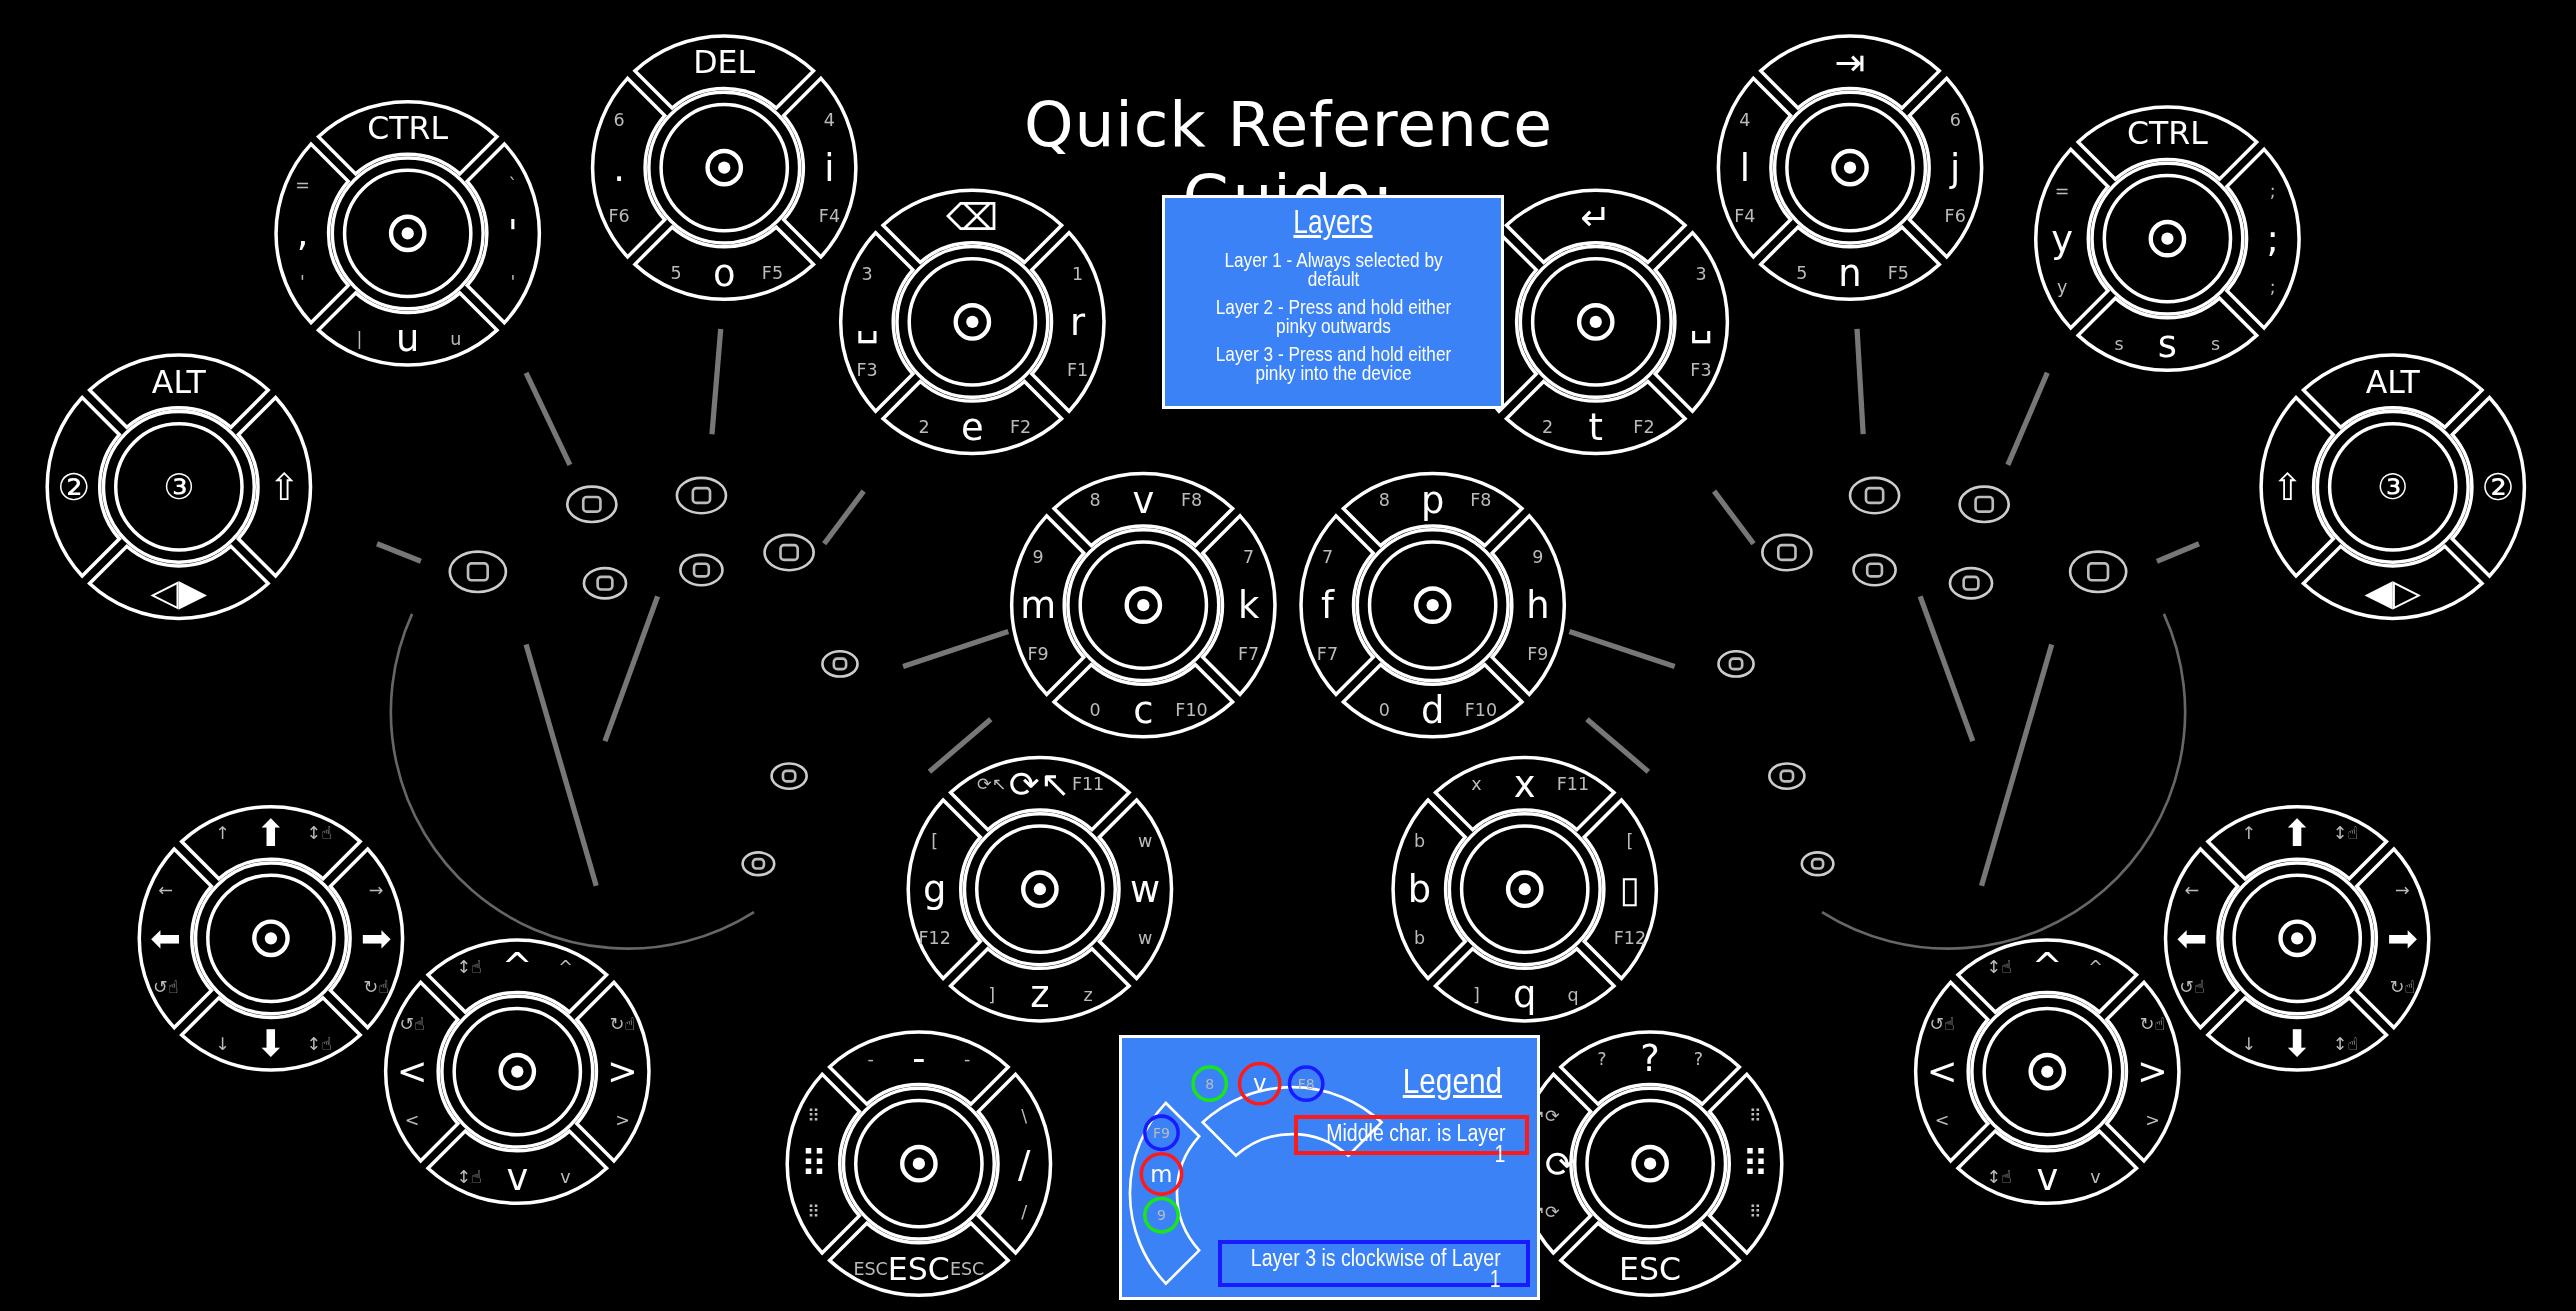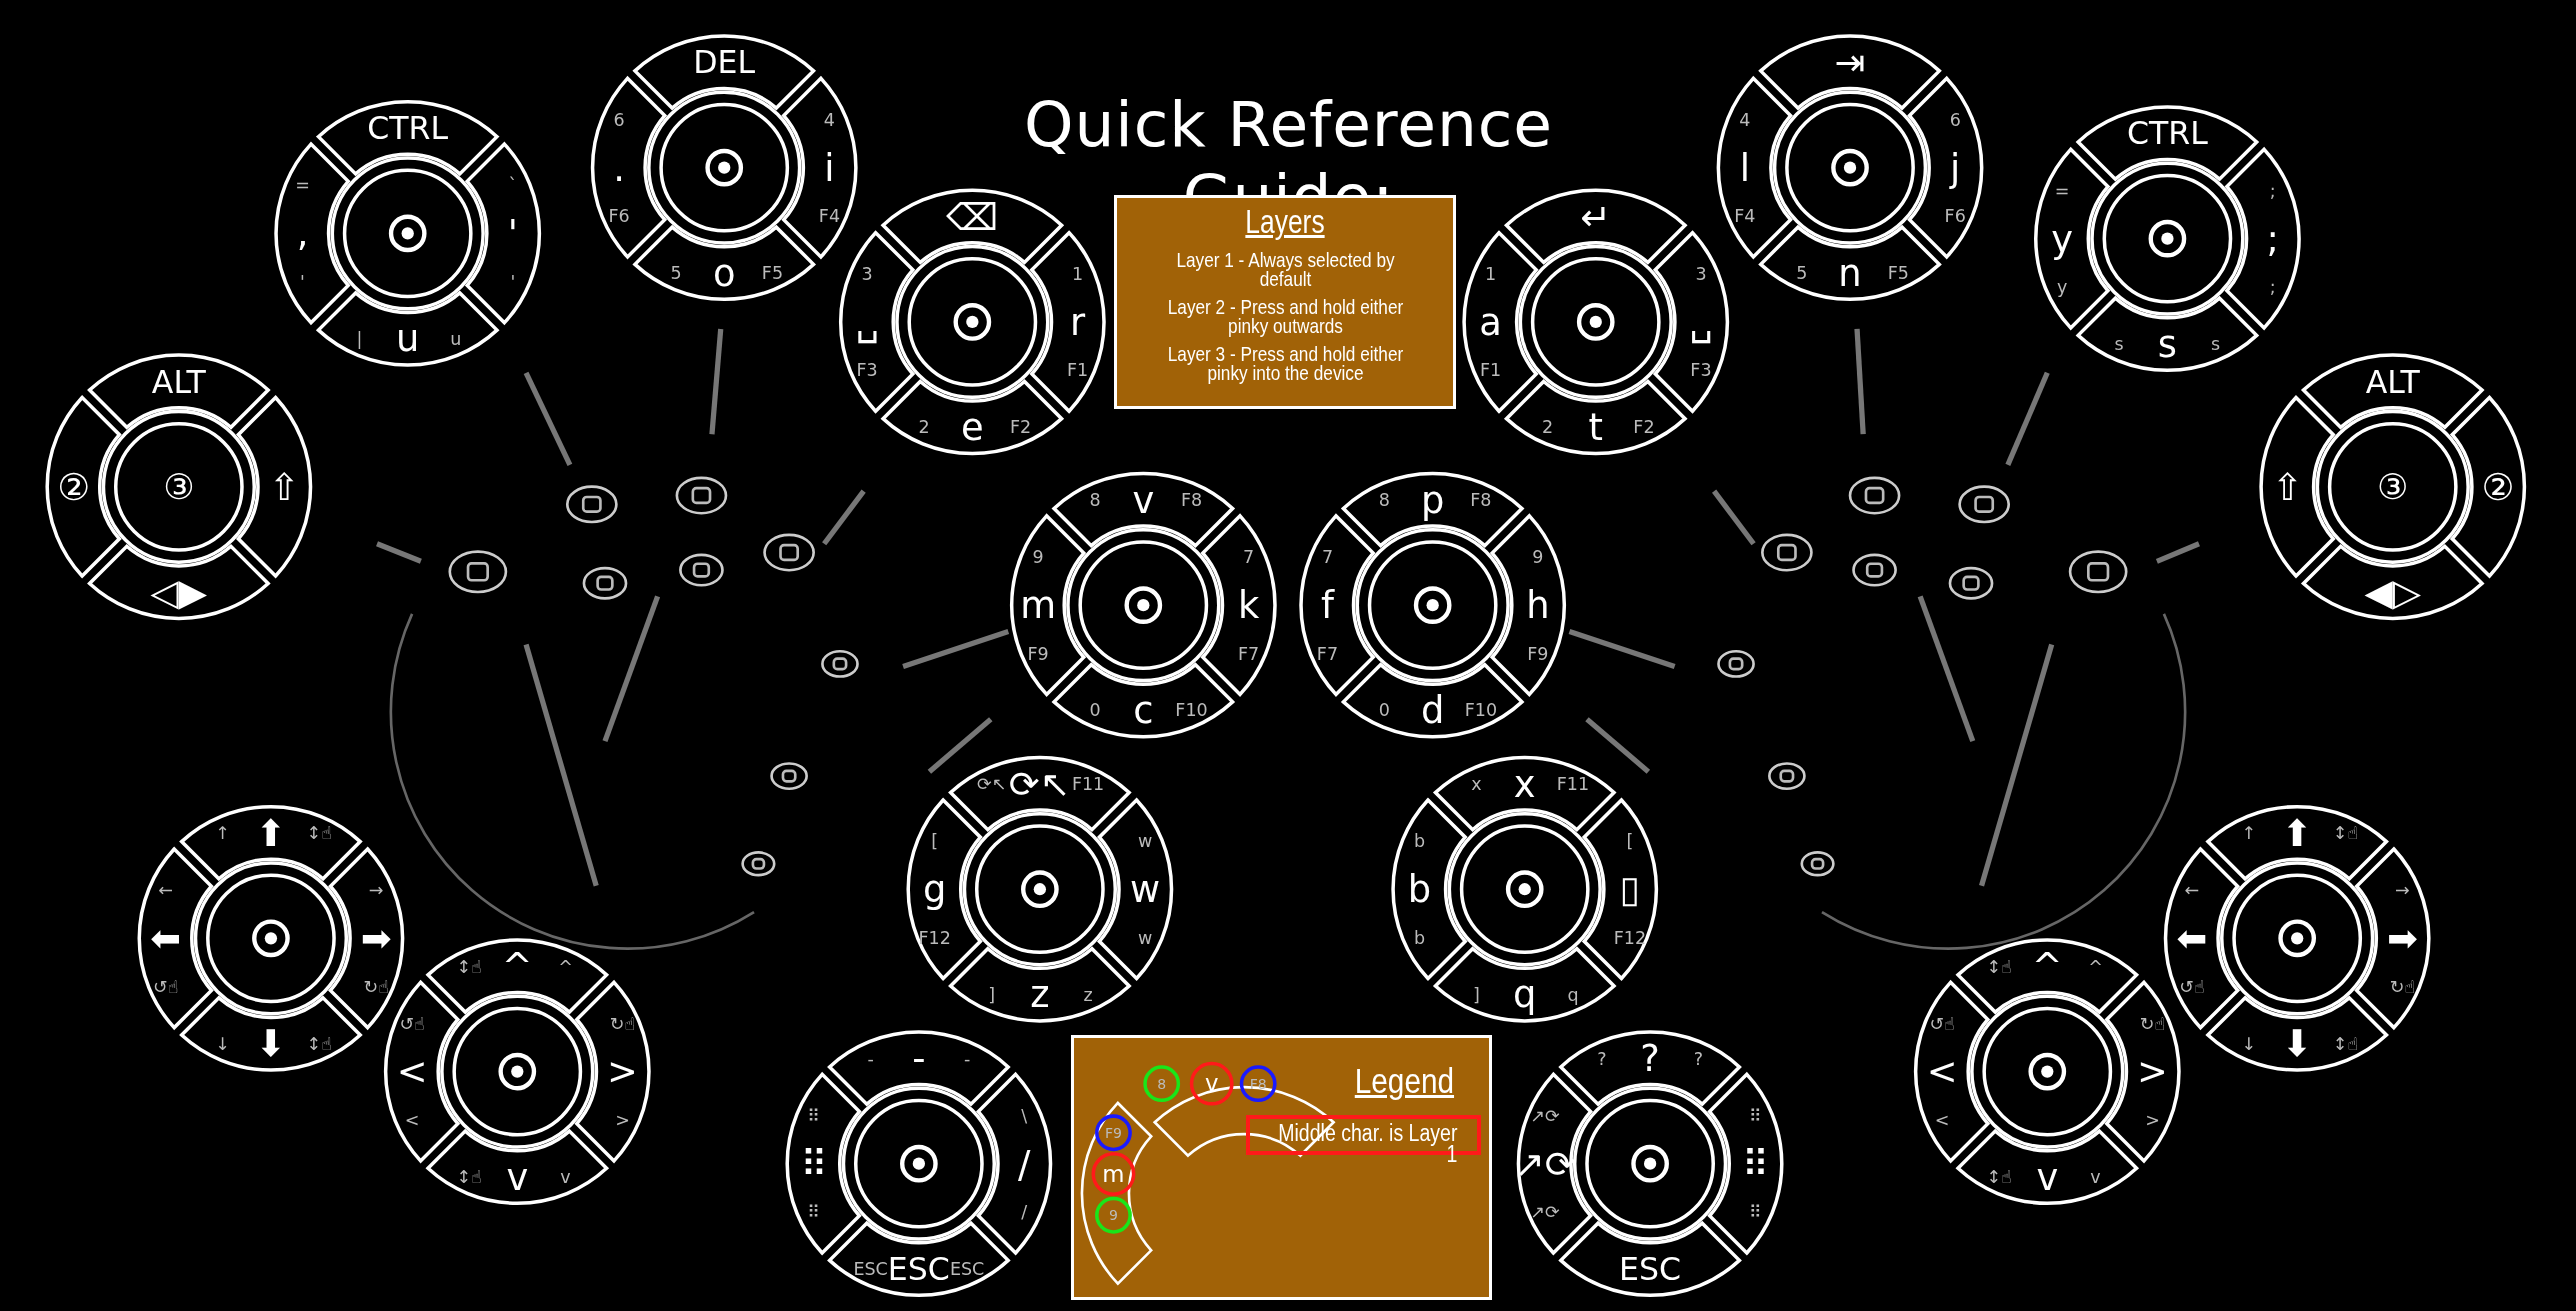--- a/index.html
+++ b/index.html
@@ -1,19 +1,19 @@
 <!DOCTYPE html>
 <html style="font-size:14px"><head>
 <meta charset="utf-8">
 <style>
   html,body{margin:0;padding:0;background:#000;}
   body{width:2576px;height:1312px;position:relative;overflow:hidden;font-family:"DejaVu Sans",sans-serif;color:#fff;}
   #stage{position:absolute;left:0;top:0;width:2576px;height:1312px;}
   .title{position:absolute;left:929px;top:88px;width:719px;text-align:center;font-family:"DejaVu Sans",sans-serif;font-size:63px;color:#fff;letter-spacing:0.9px;}
-  .box{position:absolute;border:3.5px solid #fff;box-sizing:border-box;background:#a16207;}
+  .box{position:absolute;border:3.5px solid #fff;box-sizing:border-box;background:#3b82f6;margin-left:48px;}
   .layers{left:1114px;top:195px;width:342px;height:214px;text-align:center;font-family:"Liberation Sans",sans-serif;}
   .layers .h{font-size:33px;text-decoration:underline;margin-top:5.3px;transform:scaleX(.8);}
   .layers .l{font-size:21px;line-height:19px;margin:8.8px 3.5px 0;transform:scaleX(.82);}
   .legend{left:1071px;top:1035px;width:421px;height:265px;}
   .legend .h{position:absolute;left:272px;top:23px;font-size:35px;text-decoration:underline;font-family:"Liberation Sans",sans-serif;transform:scaleX(.85);}
   .lg{position:absolute;border:4.4px solid;font-family:"Liberation Sans",sans-serif;font-size:23px;line-height:21px;text-align:right;box-sizing:border-box;padding:3.5px 3.5px;}
   .lg span{display:inline-block;transform:scaleX(.85);}
   .lg.red{left:172px;top:77px;width:235px;height:40px;border-color:#ff1a1a;}
   .lg.green{left:114px;top:134px;width:279px;height:61px;border-color:#19e619;}
   .lg.blue{left:96px;top:202px;width:312px;height:47px;border-color:#1a1aff;}
@@ -467,15 +467,16 @@
       <text x="210" y="58" font-size="16" fill="#bbb" text-anchor="middle">F8</text>
       <circle cx="45" cy="108" r="19" fill="none" stroke="#1a1aff" stroke-width="4"></circle>
       <circle cx="45" cy="155" r="23" fill="none" stroke="#ff1a1a" stroke-width="4"></circle>
       <circle cx="45" cy="202" r="19" fill="none" stroke="#19e619" stroke-width="4"></circle>
       <text x="45" y="114" font-size="16" fill="#bbb" text-anchor="middle">F9</text>
       <text x="45" y="164" font-size="26" fill="#fff" text-anchor="middle">m</text>
       <text x="45" y="208" font-size="16" fill="#bbb" text-anchor="middle">9</text>
     </svg>
     <div class="h">Legend</div>
     <div class="lg red"><span>Middle char. is Layer 1</span></div>
+    <div class="lg blue"><span>Layer 3 is clockwise of Layer 1</span></div>
   </div>
 </div>
 
 
 </body></html>

